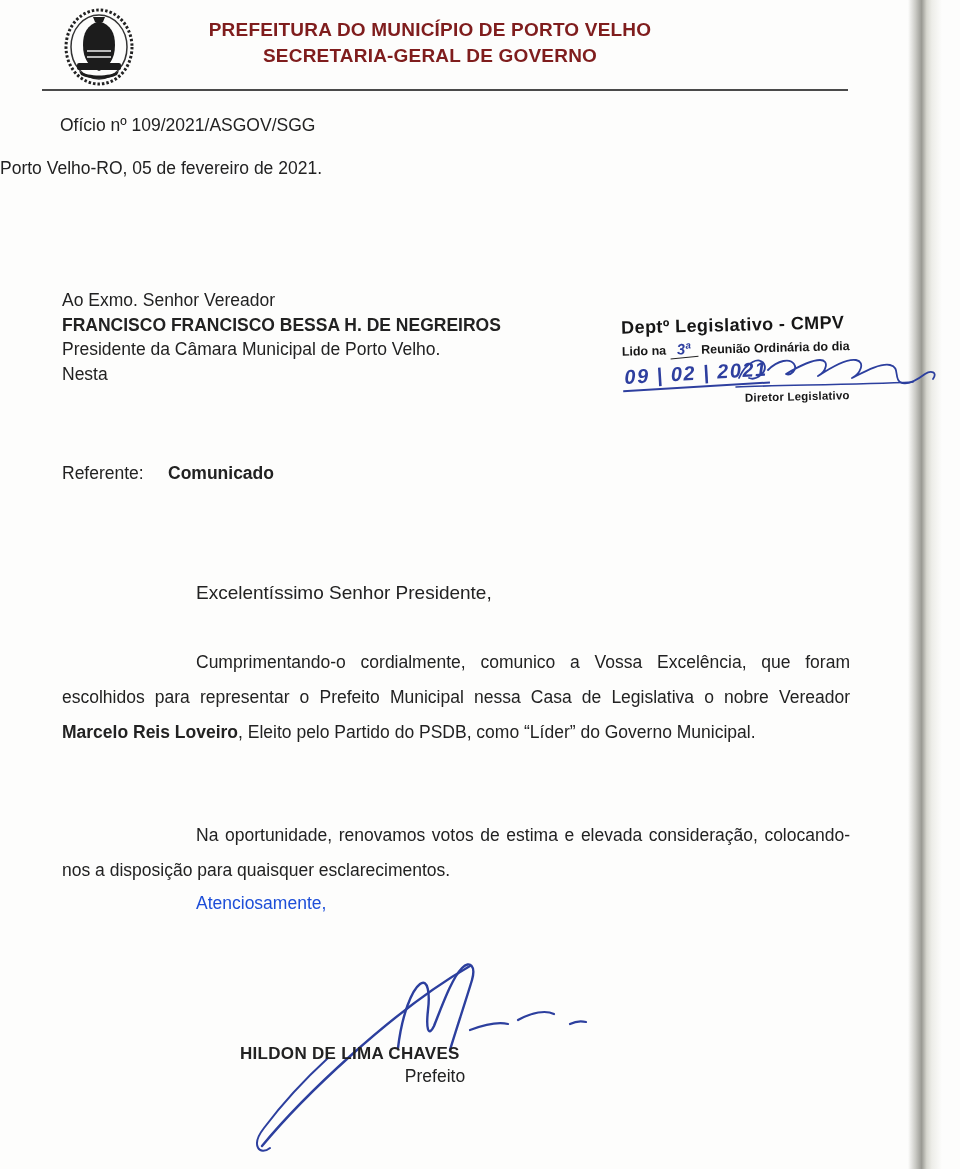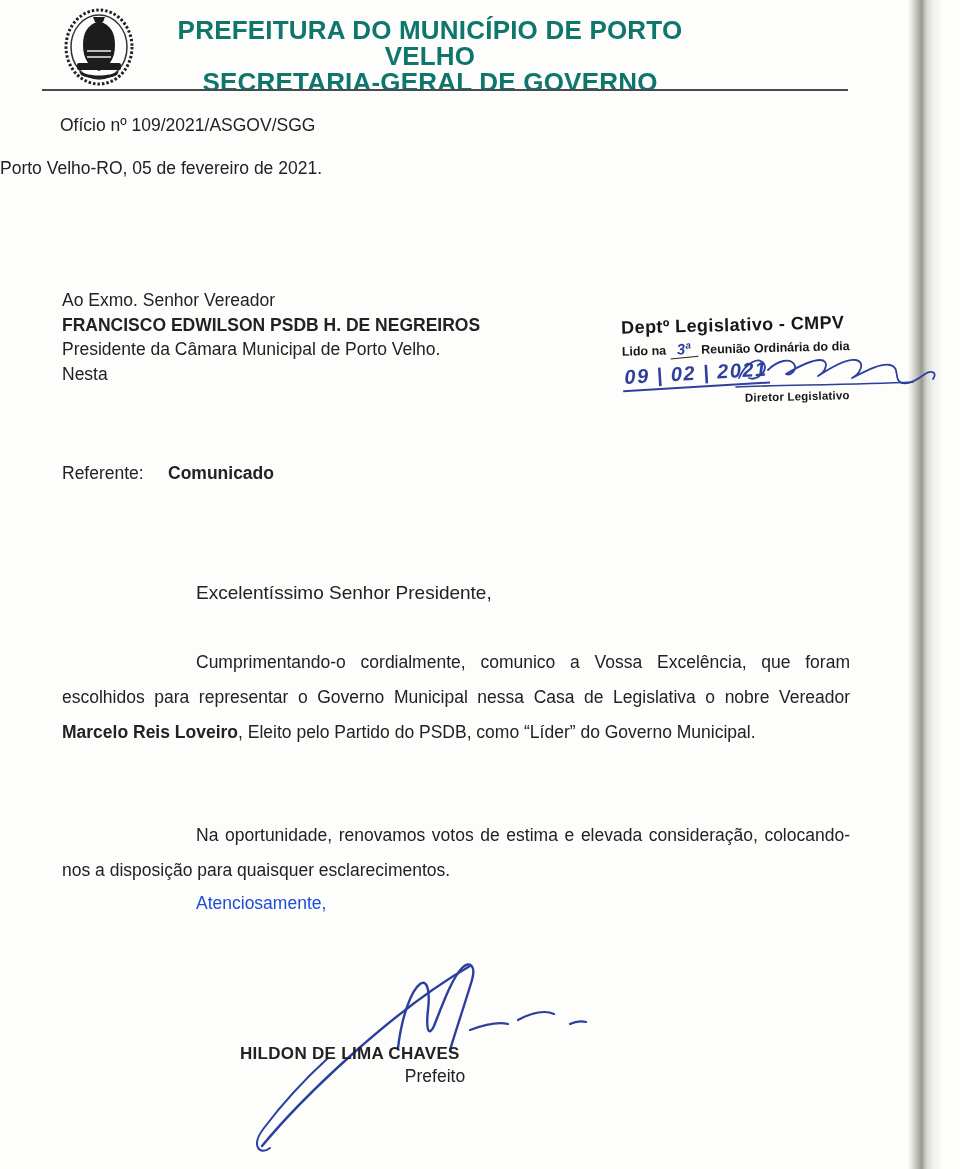--- a/index.html
+++ b/index.html
@@ -19,21 +19,21 @@
       rgba(160,160,152,.55) 22%,
       rgba(120,120,112,.75) 40%,
       rgba(210,210,202,.9) 55%,
       rgba(235,235,230,.9) 70%,
       rgba(255,255,255,0) 100%);
   }
 
   
   .header-logo{left:57px;top:7px;width:84px;height:84px;}
   .header-title{left:150px;top:17px;width:560px;text-align:center;
-    font-size:26px;font-weight:700;line-height:26px;color:#0f766e;letter-spacing:.2px;}
+    font-size:19px;font-weight:700;line-height:26px;color:#7f1d1d;letter-spacing:.2px;}
   .header-rule{left:42px;top:89px;width:806px;height:2px;background:#4a4a4a;}
 
   .oficio-no{left:60px;top:115px;font-size:17.5px;color:#222;text-align:right;}
   .dateline{left:0;top:158px;width:850px;font-size:17.5px;color:#222;}
 
   .addressee{left:62px;top:288px;font-size:17.5px;line-height:24.5px;color:#222;}
   .addressee .bold{font-weight:700;}
 
   
   .stamp{left:622px;top:314px;width:300px;transform:rotate(-1.4deg);color:#161616;}
@@ -90,21 +90,21 @@
   <div>PREFEITURA DO MUNICÍPIO DE PORTO VELHO</div>
   <div>SECRETARIA-GERAL DE GOVERNO</div>
 </div>
 <div class="abs header-rule"></div>
 
 <div class="abs oficio-no">Ofício nº 109/2021/ASGOV/SGG</div>
 <div class="abs dateline">Porto Velho-RO, 05 de fevereiro de 2021.</div>
 
 <div class="abs addressee">
   <div>Ao Exmo. Senhor Vereador</div>
-  <div class="bold">FRANCISCO EDWILSON PSDB H. DE NEGREIROS</div>
+  <div class="bold">FRANCISCO FRANCISCO BESSA H. DE NEGREIROS</div>
   <div>Presidente da Câmara Municipal de Porto Velho.</div>
   <div>Nesta</div>
 </div>
 
 <div class="abs stamp">
   <div class="stamp-title">Deptº Legislativo - CMPV</div>
   <div class="stamp-line2">
     <span>Lido na</span>
     <span class="stamp-session">3ª</span>
     <span>Reunião Ordinária do dia</span>
@@ -122,21 +122,21 @@
 
 <div class="abs subject">
   <div class="row">
     <span class="lbl">Referente:</span>
     <span class="val">Comunicado</span>
   </div>
 </div>
 
 <div class="abs salutation">Excelentíssimo Senhor Presidente,</div>
 
-<div class="abs para para1"><span>Cumprimentando-o cordialmente, comunico a Vossa Excelência, que foram escolhidos para representar o Governo Municipal nessa Casa de Legislativa o nobre Vereador </span><span class="bold-name">Marcelo Reis Loveiro</span><span>, Eleito pelo Partido do PSDB, como “Líder” do Governo Municipal.</span></div>
+<div class="abs para para1"><span>Cumprimentando-o cordialmente, comunico a Vossa Excelência, que foram escolhidos para representar o Prefeito Municipal nessa Casa de Legislativa o nobre Vereador </span><span class="bold-name">Marcelo Reis Loveiro</span><span>, Eleito pelo Partido do PSDB, como “Líder” do Governo Municipal.</span></div>
 
 <div class="abs para para2">Na oportunidade, renovamos votos de estima e elevada consideração, colocando-nos a disposição para quaisquer esclarecimentos.</div>
 
 <div class="abs closing">Atenciosamente,</div>
 
 <svg class="abs sig-svg" viewBox="0 0 380 215">
   <path class="ink" stroke-width="2.4" d="M22,196 C60,150 150,62 230,16"></path>
   <path class="ink" stroke-width="2" d="M30,198 C20,206 10,196 24,178 C42,154 64,130 88,108"></path>
   <path class="ink" stroke-width="2.4" d="M158,98 C162,64 172,40 180,34 C188,28 190,44 188,60 C186,78 188,88 194,76 C202,56 212,28 222,18 C230,10 236,16 232,30 C226,50 216,80 210,100"></path>
   <path class="ink" stroke-width="2.2" d="M230,80 C246,74 260,72 268,74"></path>

